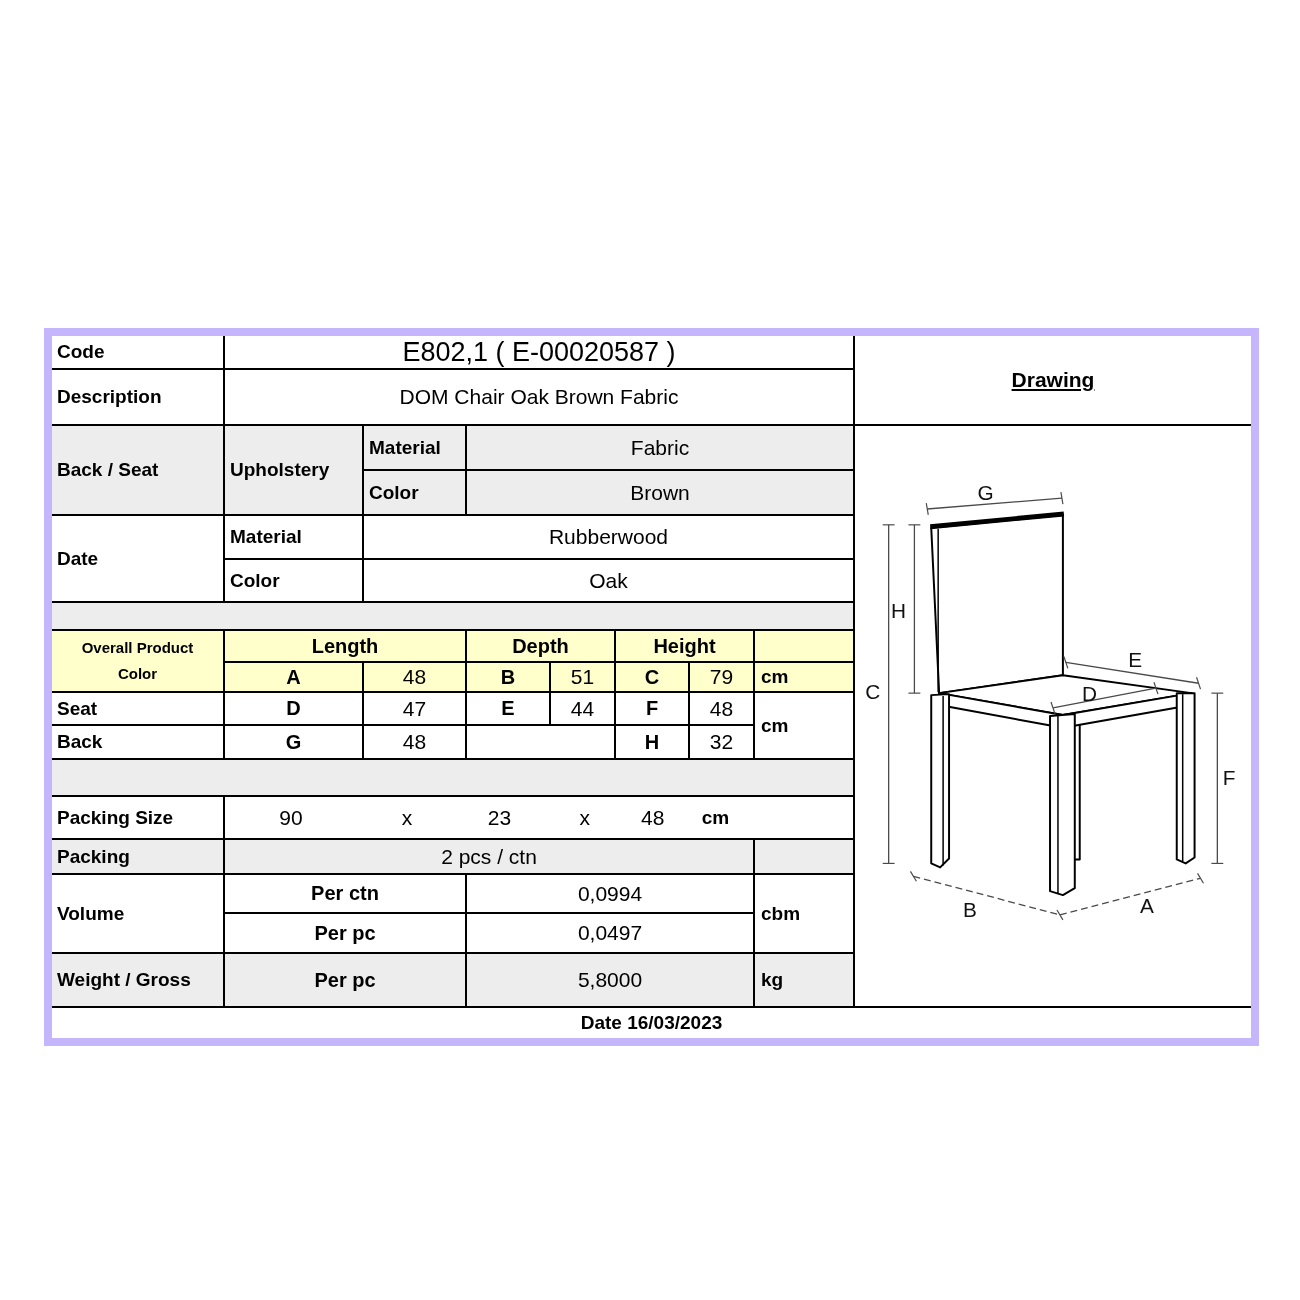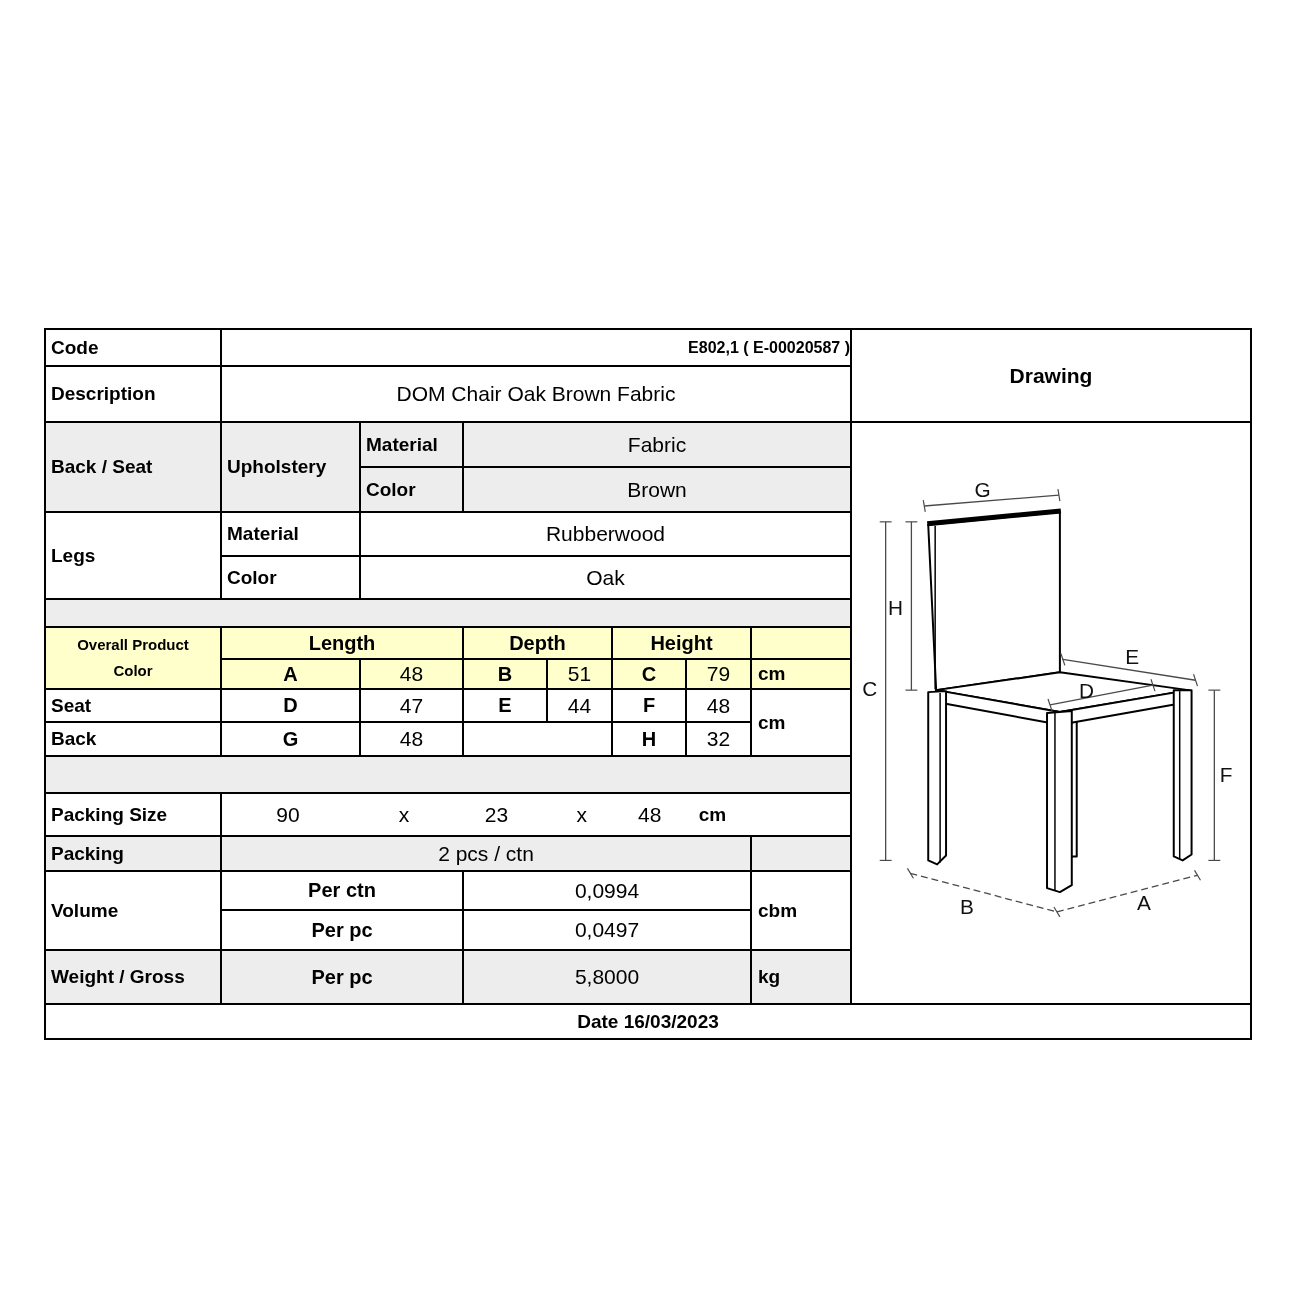--- a/index.html
+++ b/index.html
@@ -1,34 +1,34 @@
 <!DOCTYPE html>
 <html><head>
 <meta charset="utf-8">
 <style>
   html,body{margin:0;padding:0;background:#ffffff;}
   body{width:1300px;height:1300px;font-family:"Liberation Sans",sans-serif;color:#000;}
   .sheet{position:relative;width:1300px;height:1300px;background:#fff;overflow:hidden;}
   .title{position:absolute;left:47px;top:288px;width:1206px;text-align:center;
          font-size:22px;font-weight:bold;letter-spacing:.3px;}
   table.spec{position:absolute;left:44px;top:328px;border-collapse:collapse;
-             table-layout:fixed;border:2px solid #c4b5fd;}
+             table-layout:fixed;border:8px solid #c4b5fd;}
   td{border:2px solid #000;padding:0;font-size:21px;vertical-align:middle;
      overflow:hidden;white-space:nowrap;}
   .lbl{font-weight:bold;font-size:19px;text-align:left;padding-left:5px;}
   .ctr{text-align:center;}
   .key{font-weight:bold;font-size:20px;text-align:center;}
   .gray{background:#EDEDED;}
   .yellow{background:#FFFFCC;}
   .unit{font-weight:bold;font-size:19px;text-align:left;padding-left:6px;}
-  .codeval{font-weight:bold;font-size:16px;text-align:right;}
+  .codeval{font-weight:normal;font-size:27px;text-align:center;}
   .twoline{font-weight:bold;font-size:15px;text-align:center;line-height:26px;}
   .datecell{font-weight:bold;font-size:19px;text-align:center;}
   .drawcell{background:#fff;vertical-align:top;}
-  .drawhead{font-weight:bold;font-size:21px;text-align:center;background:#fff;}
+  .drawhead{font-weight:bold;font-size:21px;text-align:center;background:#fff;text-decoration:underline;}
   .pack-wrap{position:relative;height:39px;}
   .pack-wrap span{position:absolute;top:50%;transform:translate(-50%,-50%);}
   .pt-b{font-weight:bold;font-size:19px;}
   svg .dim{stroke:#4a4a4a;stroke-width:1.3;fill:none;}
   svg .dimdash{stroke:#4a4a4a;stroke-width:1.3;fill:none;stroke-dasharray:7 4;}
   svg .tick{stroke:#4a4a4a;stroke-width:1.2;}
   svg .chair{stroke:#000;stroke-width:2;fill:#fff;stroke-linejoin:round;}
   svg .chairline{stroke:#000;stroke-width:1.5;fill:none;}
   svg text{font-family:"Liberation Sans",sans-serif;font-size:21px;fill:#111;}
 </style>
@@ -129,21 +129,21 @@
         </svg>
       </td>
     </tr>
 
     <tr style="height:45px">
       <td class="lbl gray">Color</td>
       <td class="ctr gray" colspan="5">Brown</td>
     </tr>
 
     <tr style="height:44px">
-      <td class="lbl" rowspan="2">Legs</td>
+      <td class="lbl" rowspan="2">Date</td>
       <td class="lbl">Material</td>
       <td class="ctr" colspan="6">Rubberwood</td>
     </tr>
 
     <tr style="height:43px">
       <td class="lbl">Color</td>
       <td class="ctr" colspan="6">Oak</td>
     </tr>
 
     <tr style="height:28px">

